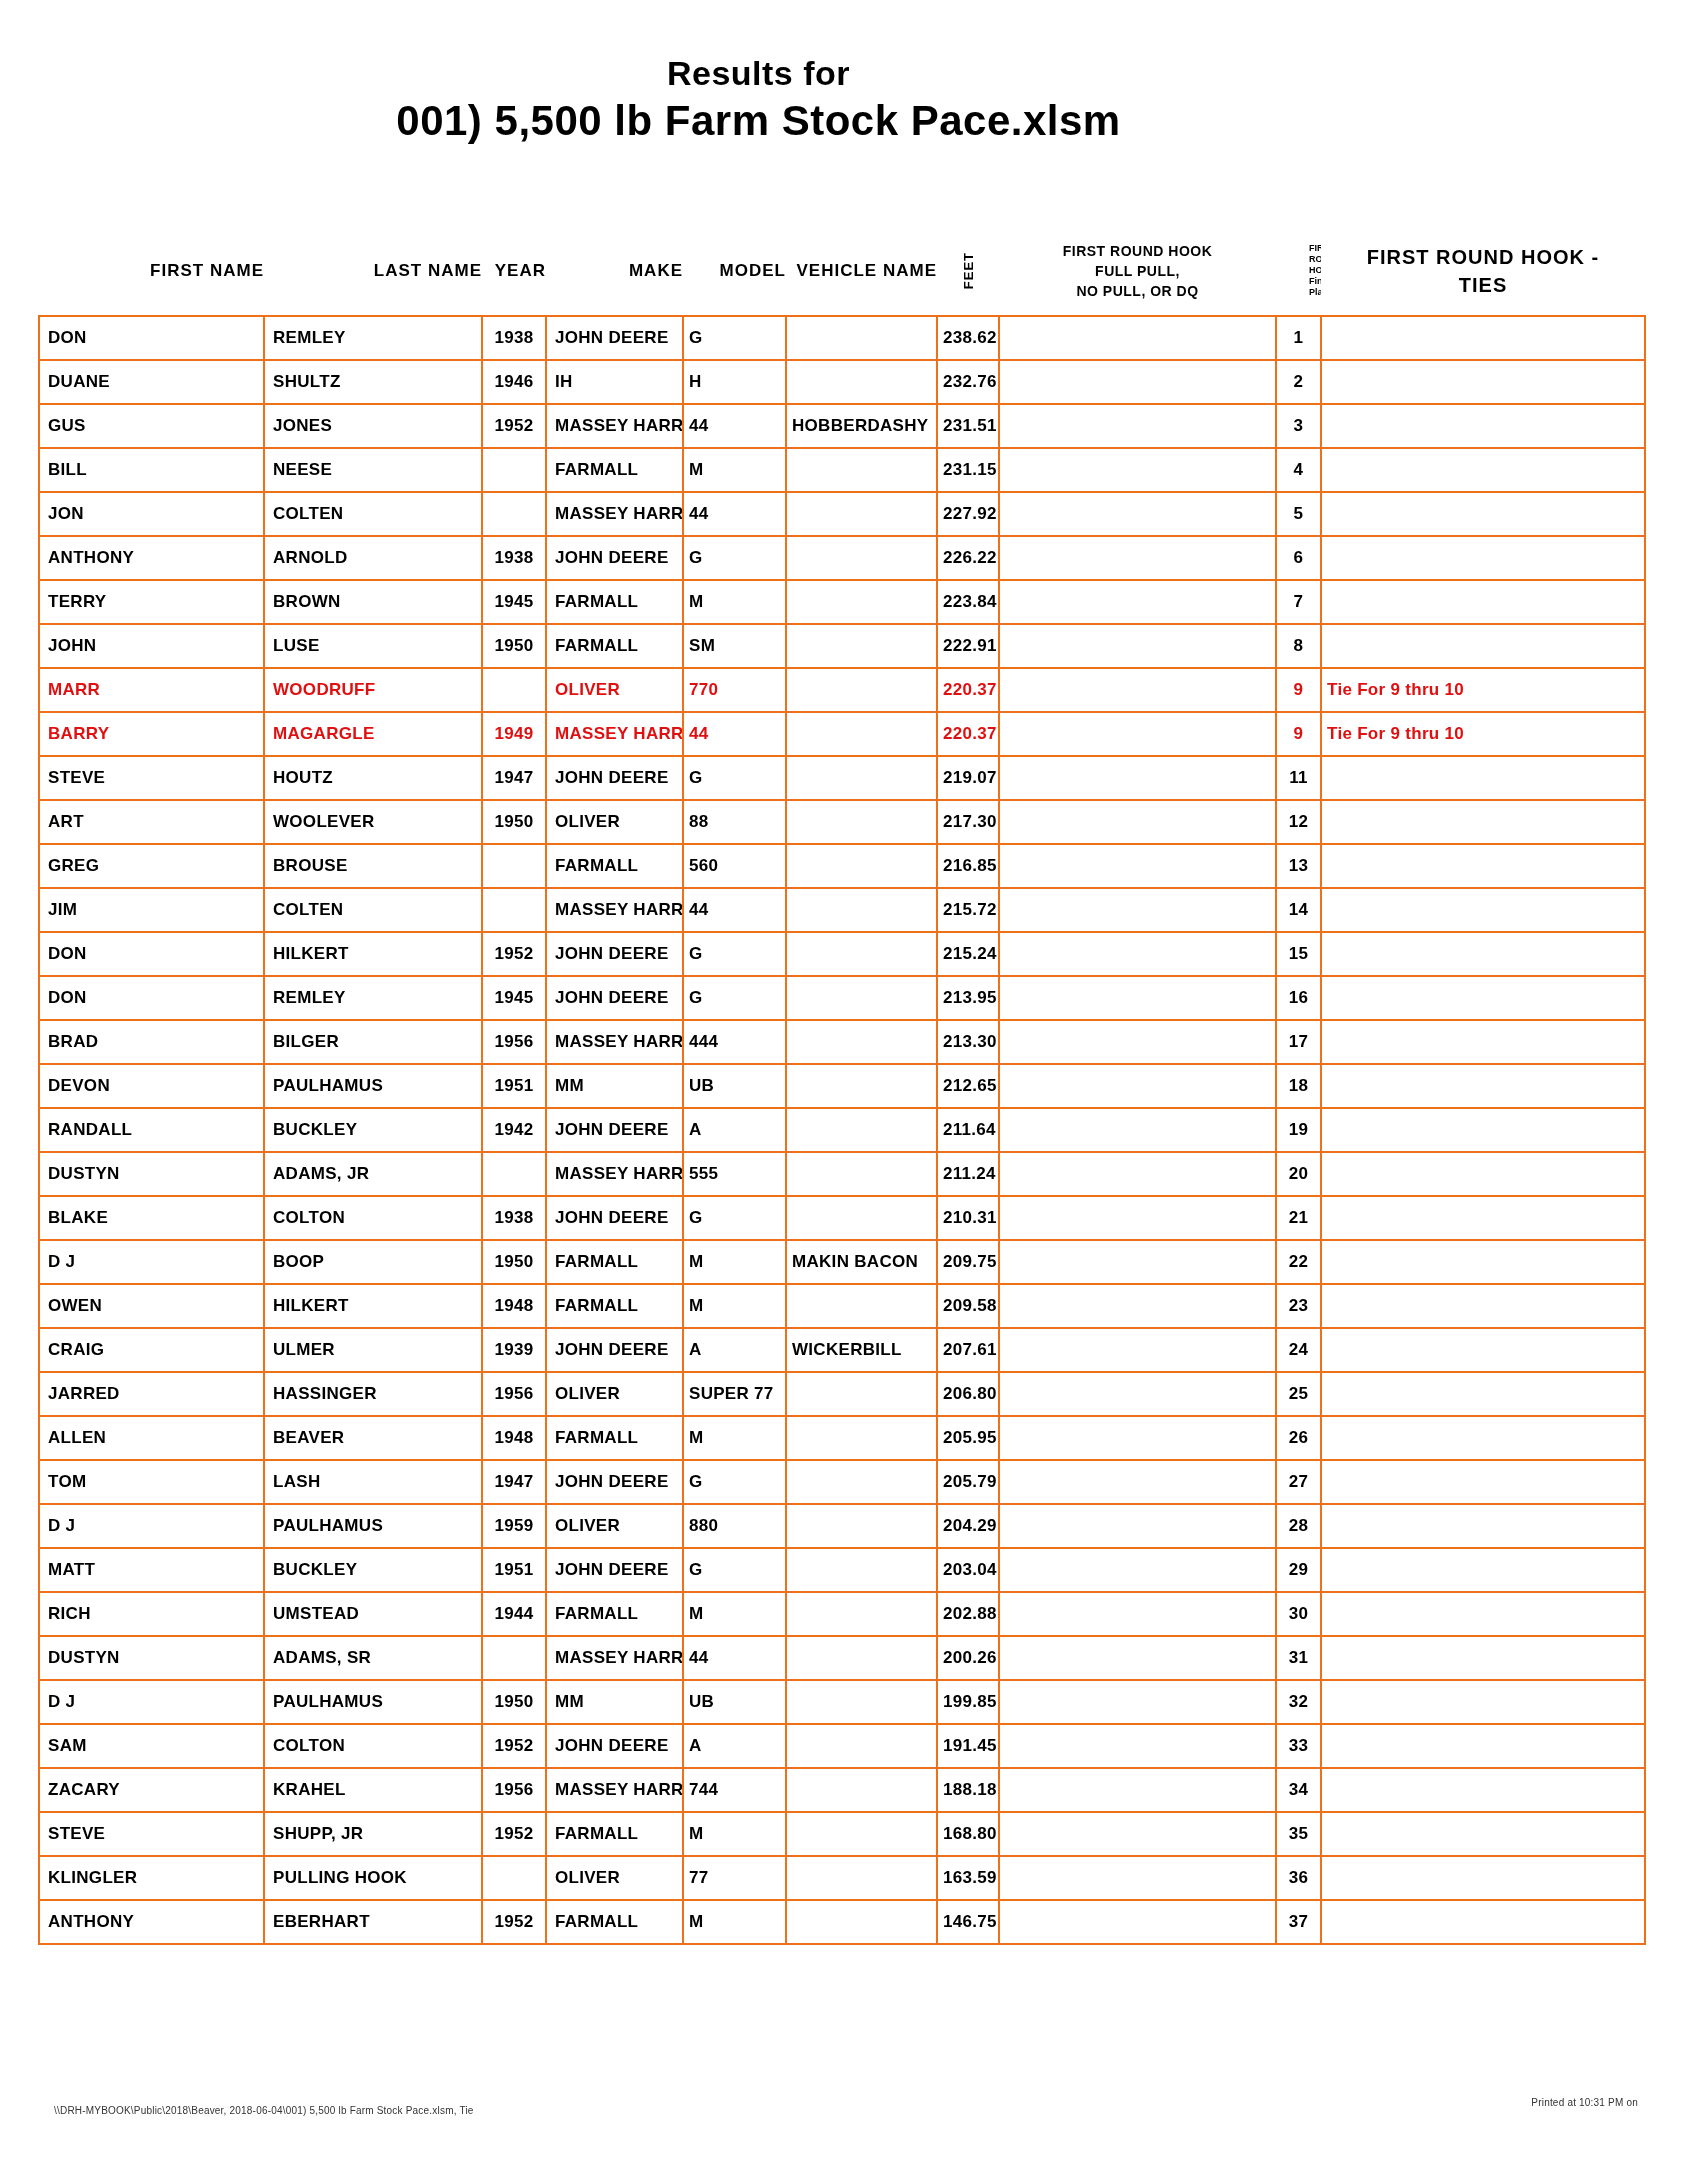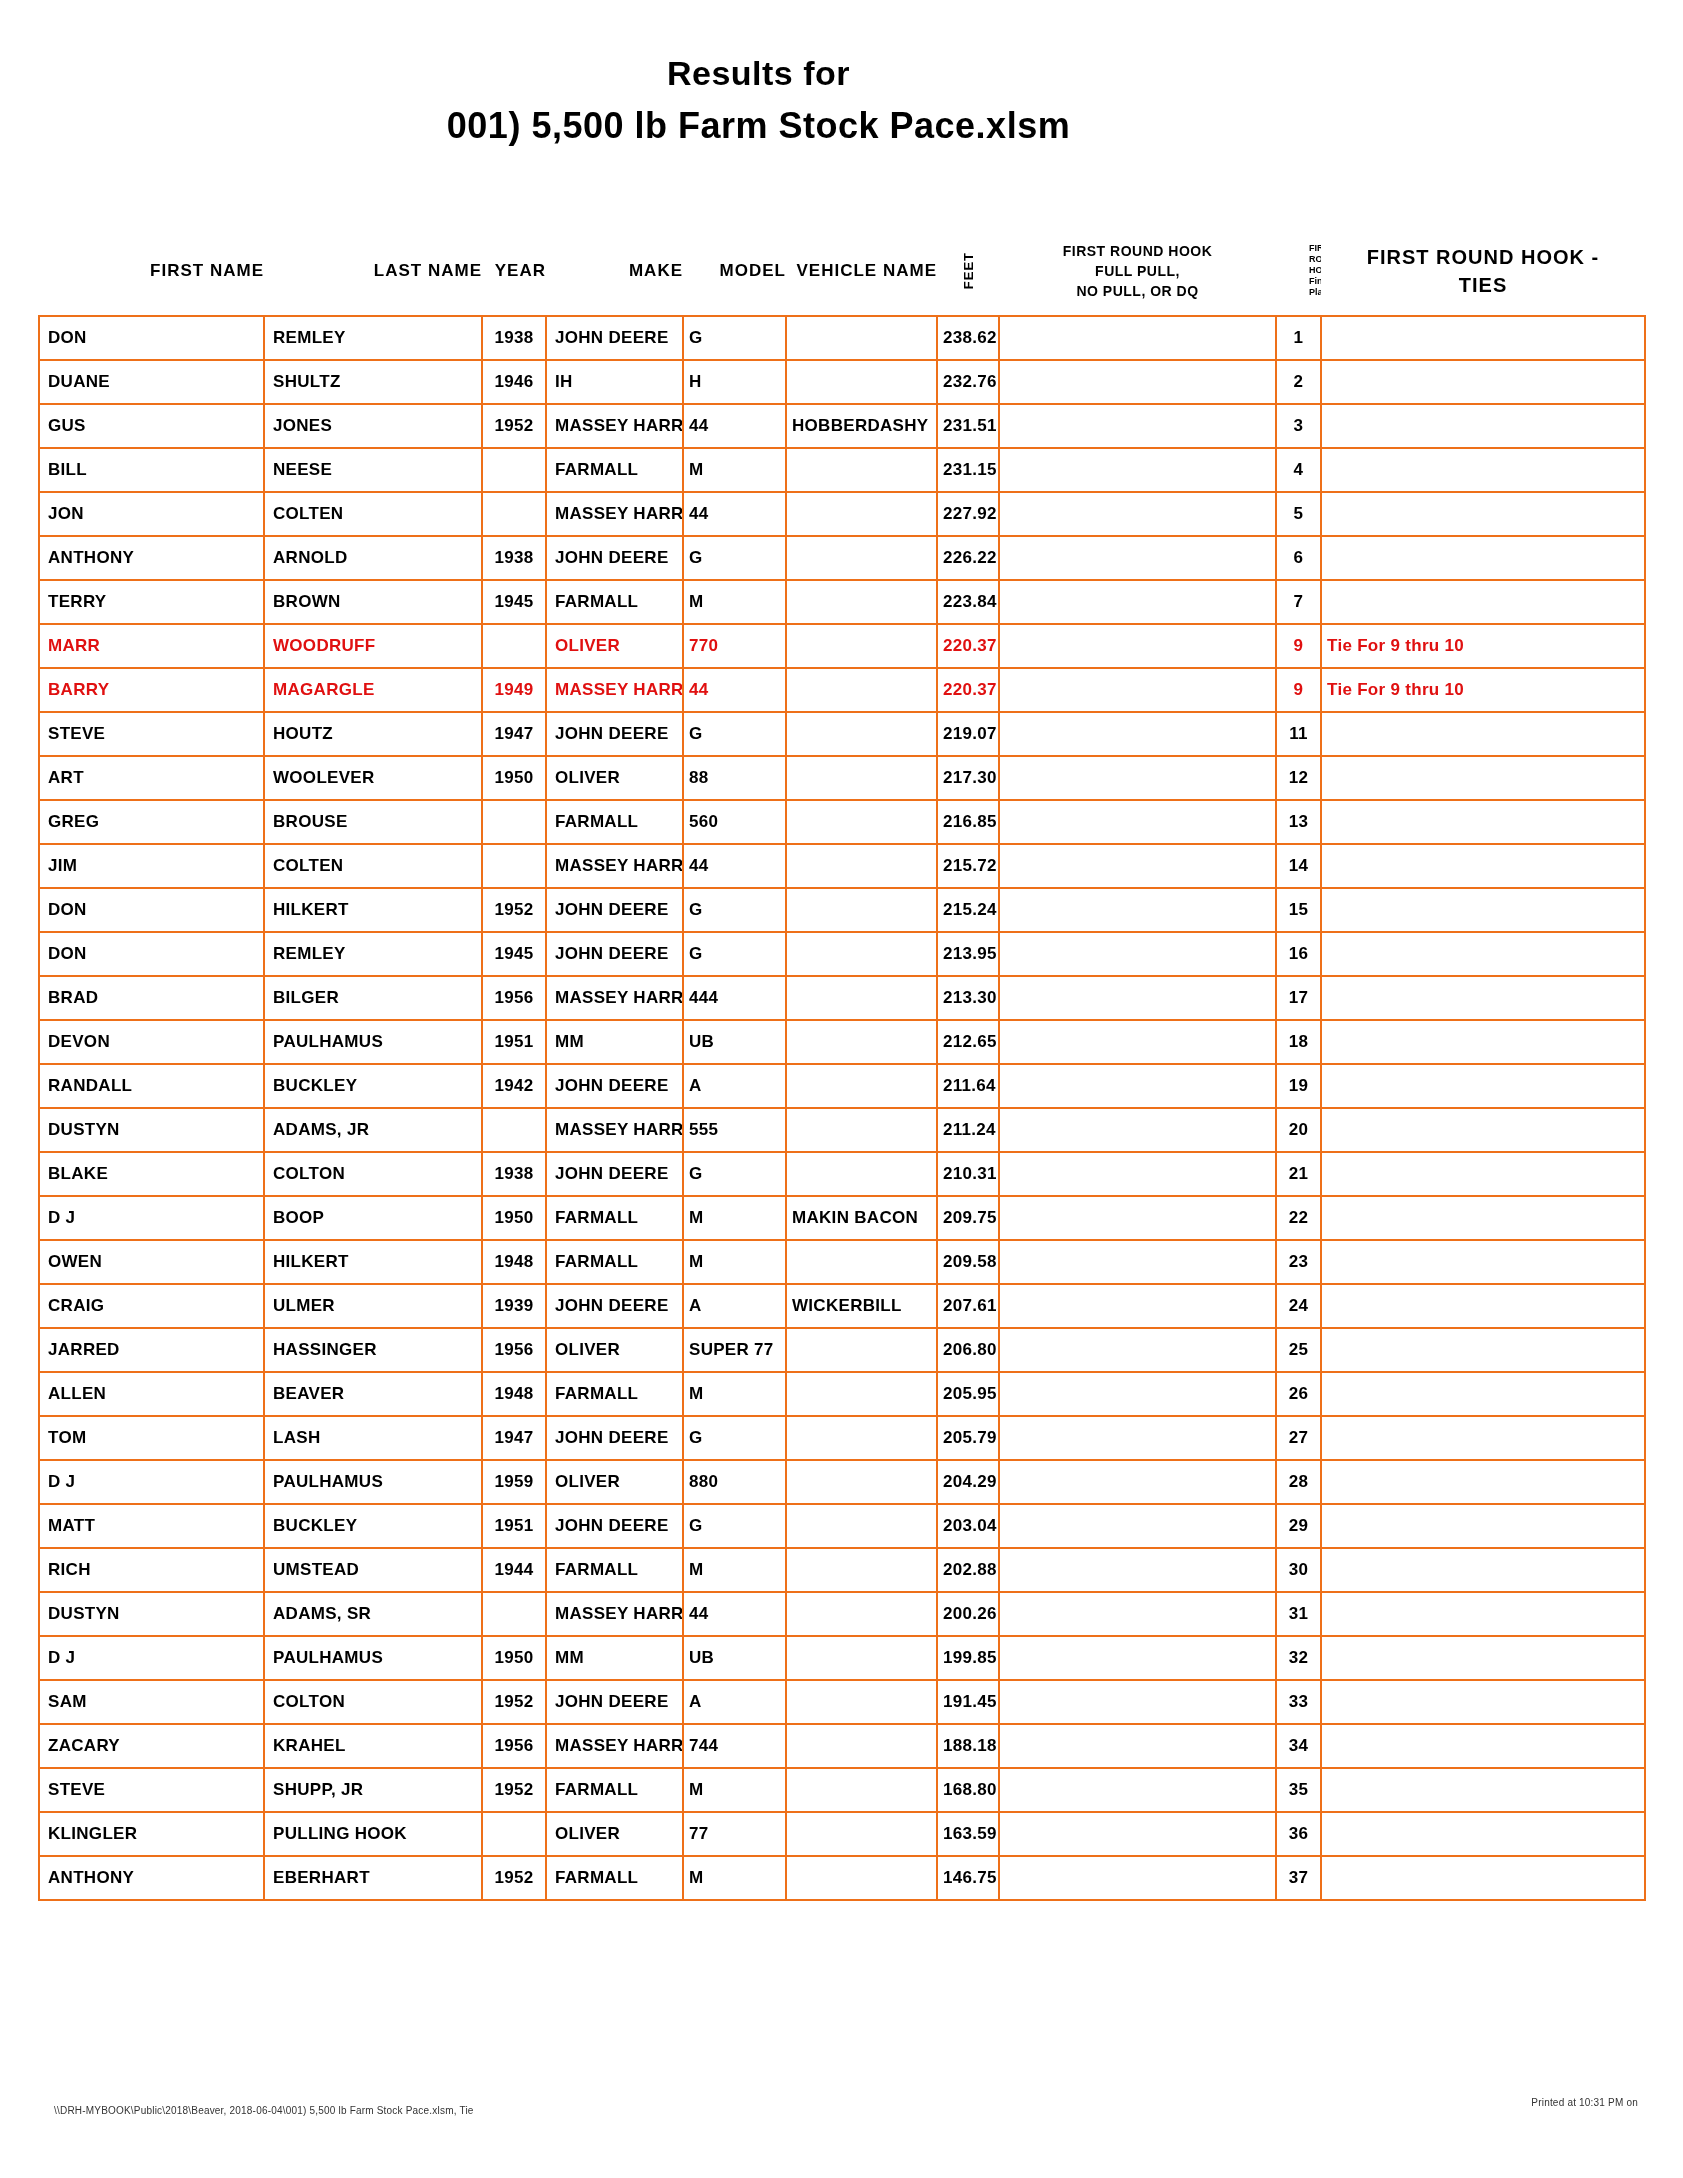--- a/index.html
+++ b/index.html
@@ -8,21 +8,21 @@
     --ink:#000000;
   }
   html,body{margin:0;padding:0;}
   body{
     width:1683px;height:2178px;background:#ffffff;position:relative;
     font-family:"Liberation Sans", sans-serif;color:var(--ink);
     overflow:hidden;
   }
   .title-block{position:absolute;top:54px;left:0;width:1517px;text-align:center;}
   .title-line1{font-size:34px;font-weight:bold;letter-spacing:0.5px;}
-  .title-line2{font-size:36px;font-weight:bold;margin-top:12px;letter-spacing:0.5px;}
+  .title-line2{font-size:42px;font-weight:bold;margin-top:4px;letter-spacing:0.5px;}
 
   table.results{
     position:absolute;left:38px;top:226px;width:1606px;
     border-collapse:collapse;table-layout:fixed;
   }
   table.results td{overflow:hidden;}
   
   table.results thead td{
     border:none;vertical-align:middle;font-weight:bold;
     padding:0;height:89px;
@@ -202,20 +202,32 @@
         <td class="c-name">BROWN</td>
         <td class="c-year">1945</td>
         <td class="c-make">FARMALL</td>
         <td class="c-model">M</td>
         <td class="c-vehicle"></td>
         <td class="c-feet">223.84</td>
         <td class="c-fullpull"></td>
         <td class="c-placing">7</td>
         <td class="c-ties"></td>
       </tr>
+      <tr>
+        <td class="c-name">JOHN</td>
+        <td class="c-name">LUSE</td>
+        <td class="c-year">1950</td>
+        <td class="c-make">FARMALL</td>
+        <td class="c-model">SM</td>
+        <td class="c-vehicle"></td>
+        <td class="c-feet">222.91</td>
+        <td class="c-fullpull"></td>
+        <td class="c-placing">8</td>
+        <td class="c-ties"></td>
+      </tr>
       <tr class="hl">
         <td class="c-name">MARR</td>
         <td class="c-name">WOODRUFF</td>
         <td class="c-year"></td>
         <td class="c-make">OLIVER</td>
         <td class="c-model">770</td>
         <td class="c-vehicle"></td>
         <td class="c-feet">220.37</td>
         <td class="c-fullpull"></td>
         <td class="c-placing">9</td>

